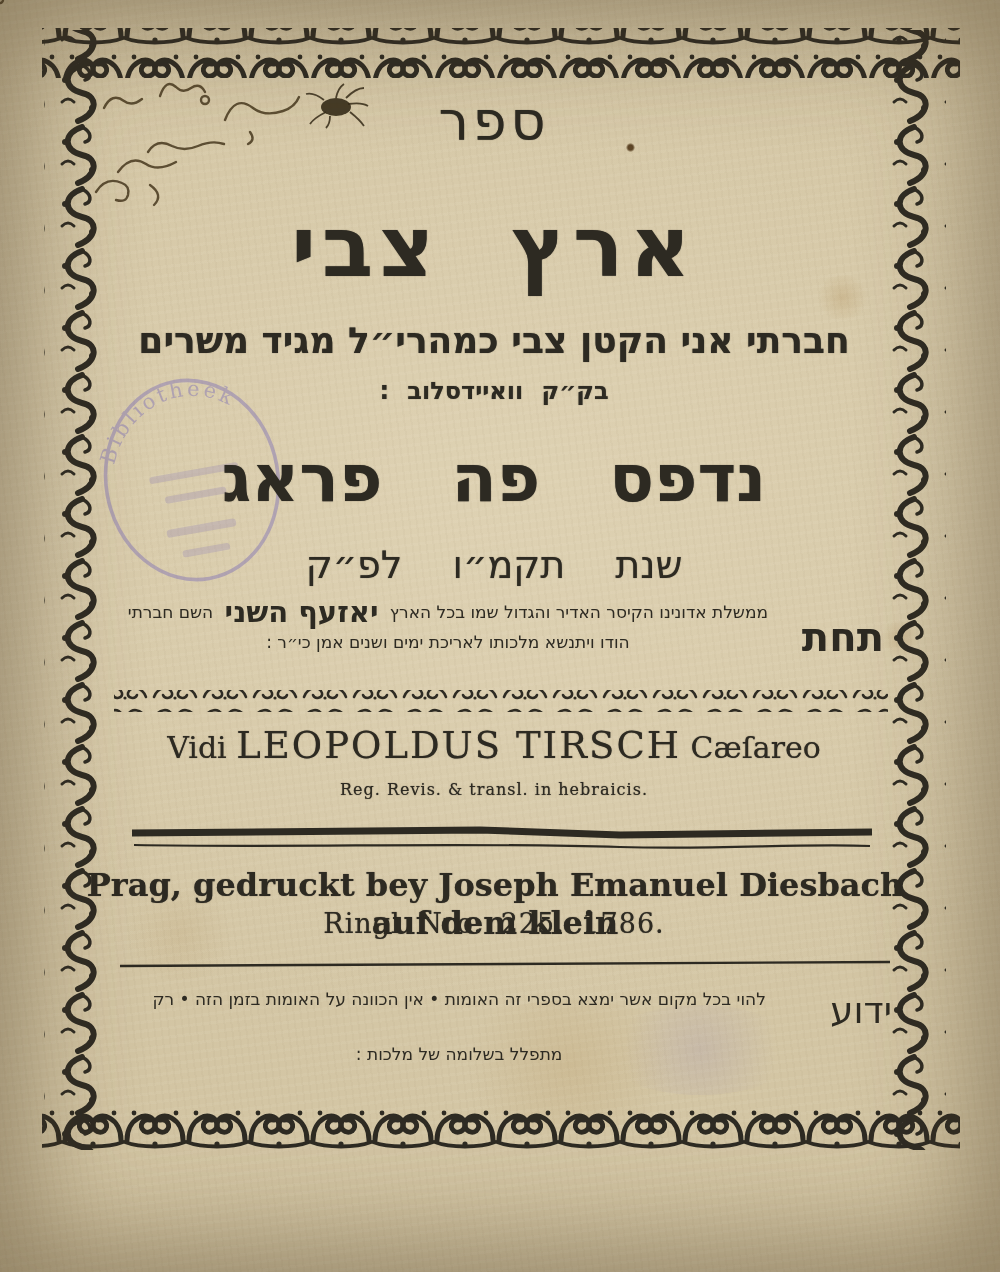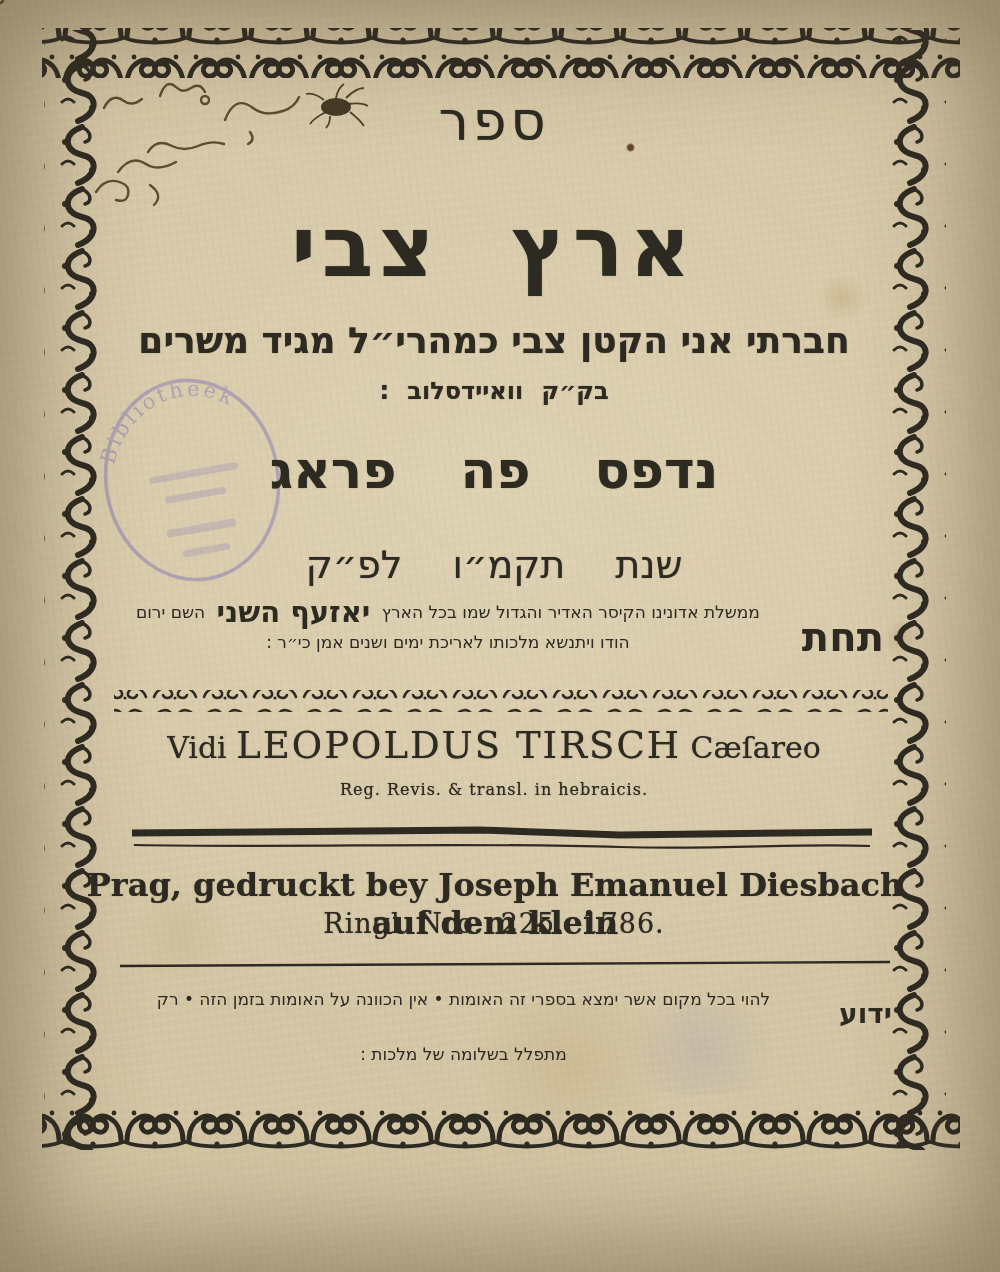--- a/index.html
+++ b/index.html
@@ -24,33 +24,33 @@
   .stain{position:absolute;border-radius:50%;pointer-events:none;}
   svg.layer{position:absolute;left:0;top:0;z-index:1;}
   .txt{position:absolute;z-index:2;color:#2d2a22;}
   .heb{font-family:"DejaVu Sans",sans-serif;direction:rtl;unicode-bidi:isolate;}
   .ctr{left:100px;width:788px;text-align:center;}
   .ink{text-shadow:0 0 1px rgba(45,42,34,.7);}
   .t-sefer{top:90px;font-size:54px;font-weight:normal;letter-spacing:4px;}
   .t-main{top:198px;font-size:84px;font-weight:bold;letter-spacing:6px;word-spacing:36px;}
   .t-sub1{top:320px;font-size:36px;font-weight:bold;}
   .t-sub2{top:377px;font-size:24px;font-weight:bold;word-spacing:10px;}
-  .t-nidpas{top:440px;font-size:52px;font-weight:bold;word-spacing:46px;}
+  .t-nidpas{top:440px;font-size:66px;font-weight:bold;word-spacing:46px;}
   .t-year{top:543px;font-size:38px;font-weight:normal;word-spacing:38px;}
   .ded{top:598px;left:108px;width:776px;display:flex;flex-direction:row;gap:14px;align-items:flex-start;}
   .ded .lead{font-size:40px;font-weight:bold;line-height:1;margin-top:19px;}
   .ded .body{flex:1;font-size:17px;line-height:1.75;text-align:center;}
   .ded .emperor{font-size:29px;font-weight:bold;line-height:1;vertical-align:-4px;padding:0 6px;}
   .censor1{top:724px;font-size:30px;}
   .censor1 .big{font-size:37px;letter-spacing:2px;}
   .censor2{top:780px;font-size:16px;letter-spacing:1px;}
   .german1{top:866px;font-size:32px;font-weight:bold;left:85px;width:820px;text-align:center;}
   .german2{top:908px;font-size:27px;font-weight:normal;letter-spacing:1px;word-spacing:8px;}
   .disc{top:986px;left:100px;width:792px;display:flex;flex-direction:row;gap:12px;align-items:flex-start;}
-  .disc .lead{font-size:28px;font-weight:bold;line-height:1;margin-top:14px;}
+  .disc .lead{font-size:37px;font-weight:normal;line-height:1;margin-top:6px;}
   .disc .body{flex:1;font-size:17px;line-height:1.62;text-align:center;}
 </style>
 </head>
 <body>
 
 <div class="paper"></div>
 
 <div class="stain" style="left:626px;top:143px;width:9px;height:9px;background:radial-gradient(circle,#5d4526 0 40%,rgba(93,69,38,0) 75%);"></div>
 <div class="stain" style="left:815px;top:275px;width:55px;height:45px;background:radial-gradient(circle,rgba(160,120,60,.22),rgba(0,0,0,0) 70%);"></div>
 <div class="stain" style="left:880px;top:620px;width:40px;height:36px;background:radial-gradient(circle,rgba(150,110,55,.2),rgba(0,0,0,0) 70%);"></div>
@@ -151,21 +151,21 @@
 <div class="txt heb ctr ink t-sub2">בק״ק וואיידסלוב :</div>
 
 <div class="txt heb ctr ink t-nidpas">נדפס פה פראג</div>
 <div class="txt heb ctr ink t-year">שנת תקמ״ו לפ״ק</div>
 
 <div class="txt heb ded">
   <span class="lead">תחת</span>
   <span class="body">
     <span>ממשלת אדונינו הקיסר האדיר והגדול שמו בכל הארץ</span>
     <span class="emperor">יאזעף השני</span>
-    <span>השם ירום</span>
+    <span>השם חברתי</span>
     <br>
     <span>הודו ויתנשא מלכותו לאריכת ימים ושנים אמן כי״ר :</span>
   </span>
 </div>
 
 <div class="txt ctr ink censor1">
   <span>Vidi</span>
   <span class="big">LEOPOLDUS TIRSCH</span>
   <span>Cæſareo</span>
 </div>

